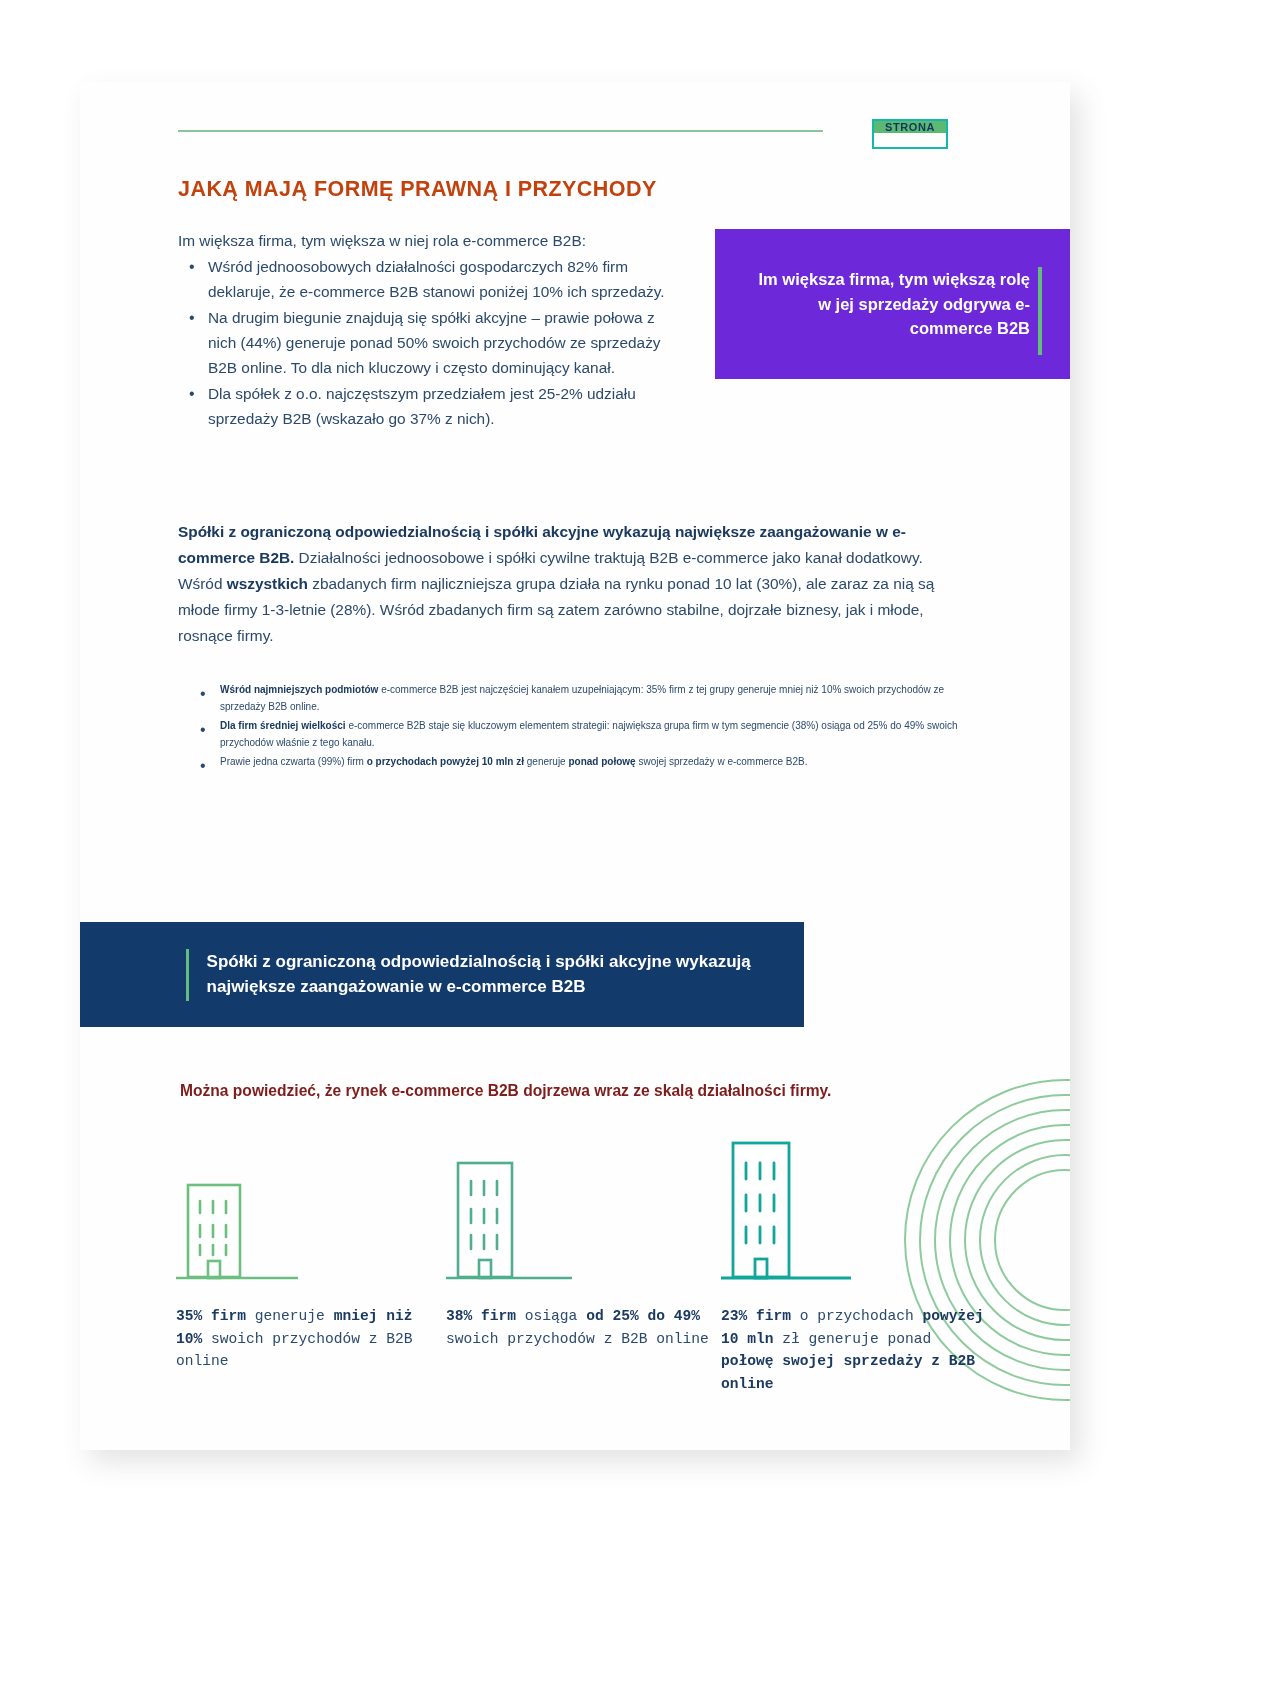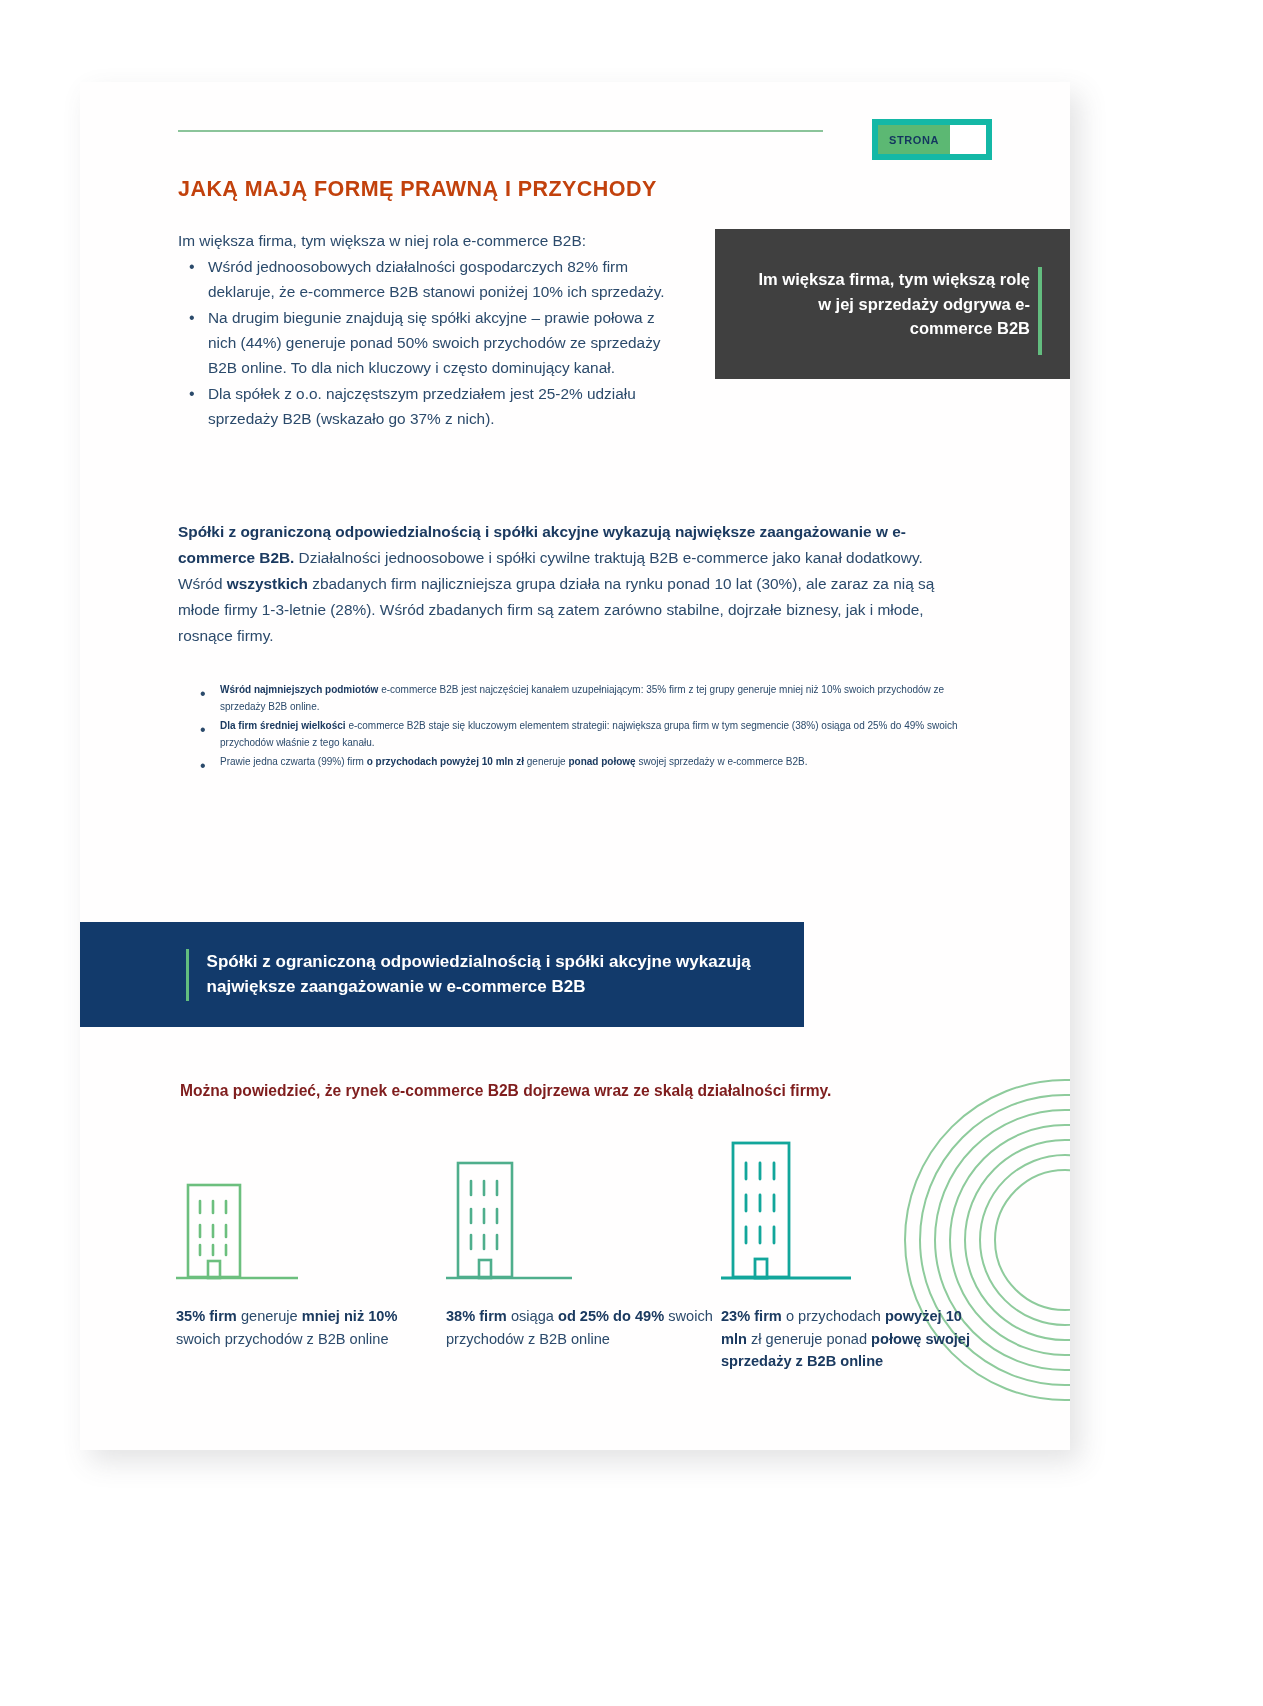--- a/index.html
+++ b/index.html
@@ -26,22 +26,23 @@
   
   .arcs { position: absolute; right: -150px; bottom: 45px; width: 320px; height: 330px; pointer-events: none; }
 
   
   .hdr-rule {
     position: absolute; left: 98px; top: 48px;
     width: 645px; height: 2px; background: #8bc49a;
   }
   .page-badge {
     position: absolute; left: 792px; top: 37px;
-    height: 41px; display: flex; align-items: stretch;
-    border: 6px solid #14b8a6;
+    height: 30px; display: flex; align-items: stretch;
+    border: 2px solid #14b8a6;
+    flex-direction: column;
   }
   .page-badge .lbl {
     background: #5cb873; color: #14365f;
     font-size: 11px; font-weight: bold; letter-spacing: .6px;
     padding: 0 11px; display: flex; align-items: center;
   }
   .page-badge .num {
     background: #ffffff; color: #14365f;
     font-size: 12px; font-weight: bold;
     width: 36px; display: flex; align-items: center; justify-content: center;
@@ -61,21 +62,21 @@
     font-size: 15.4px; color: #2b4a6b; line-height: 1.62; margin-bottom: 1px;
   }
   ul.b1 > li::before {
     content: "•"; position: absolute; left: 11px; top: -1px;
     color: #2b4a6b; font-size: 16px;
   }
 
   .callout-right {
     position: absolute; left: 635px; top: 147px;
     width: 355px; min-height: 150px;
-    background: #404040; color: #ffffff;
+    background: #6d28d9; color: #ffffff;
     padding: 30px 40px 30px 30px;
     display: flex; align-items: center; justify-content: flex-end;
   }
   .callout-right .bar {
     position: absolute; right: 28px; top: 38px; bottom: 24px;
     width: 4px; background: #63bd7f;
   }
   .callout-right .txt {
     text-align: right; font-size: 16.5px; font-weight: bold; line-height: 1.5;
   }
@@ -110,21 +111,21 @@
   .banner .txt {
     margin-left: 18px; font-size: 17px; font-weight: bold; line-height: 1.45;
   }
 
   .kicker {
     position: absolute; left: 100px; top: 1000px; width: 760px;
     font-size: 15.6px; font-weight: bold; color: #7f1d1d;
   }
 
   .stats { position: absolute; left: 96px; top: 1055px; width: 810px; display: flex; }
-  .stat { position: relative; }
+  .stat { position: relative; font-family: Liberation Mono, monospace; }
   .stat:nth-child(1) { width: 270px; }
   .stat:nth-child(2) { width: 275px; }
   .stat:nth-child(3) { width: 265px; }
   .stat .ico { display: flex; align-items: flex-end; height: 148px; }
   .stat .cap {
     margin-top: 20px; font-size: 14.6px; color: #2b4a6b; line-height: 1.55;
   }
   .stat .cap b { color: #1b3a60; }
 </style>
 </head>

